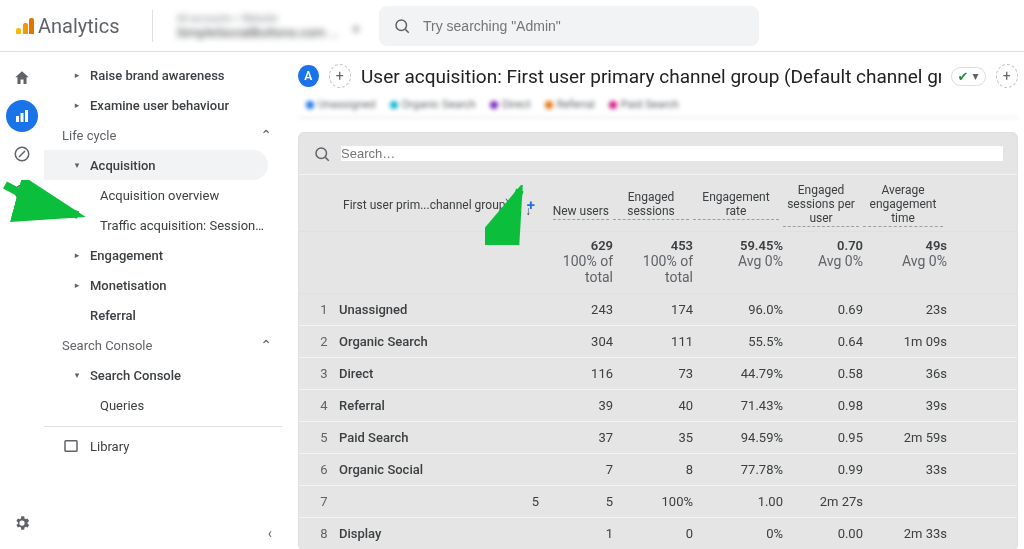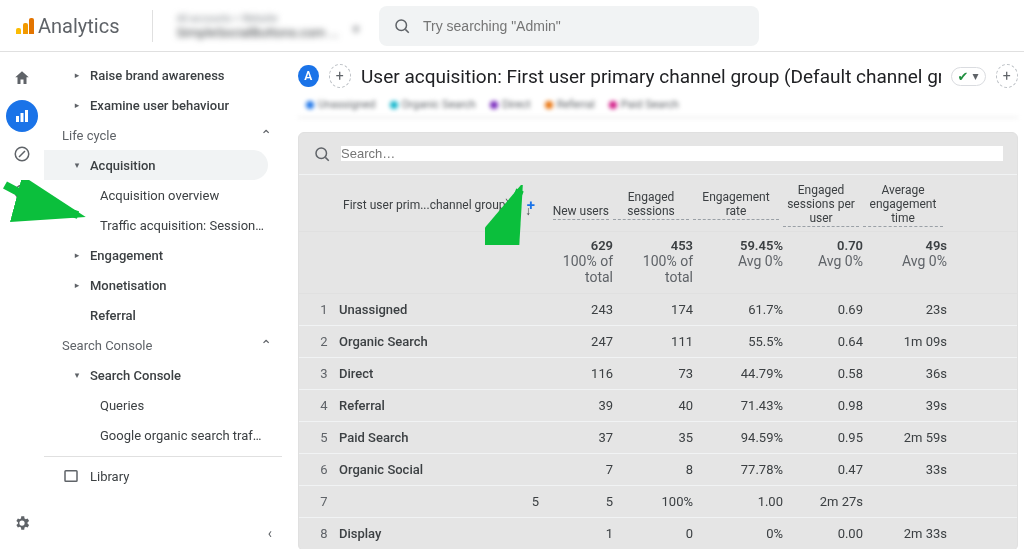--- a/index.html
+++ b/index.html
@@ -186,23 +186,20 @@
       <span class="flexspace"></span>
       <span class="upchev">⌃</span>
     </div>
   <div class="item lvl1">
       <span class="caret">▾</span>
       <span>Search Console</span>
     </div>
   <div class="item lvl3">
       <span>Queries</span>
     </div>
-  <div class="item lvl3" style="overflow:hidden;">
-      <span>Google organic search traf…</span>
-    </div>
 
   <div class="library">
     <svg class="svg-ico" viewBox="0 0 24 24" fill="none" stroke="#5f6368" stroke-width="2">
         <rect x="4" y="5" width="16" height="14" rx="1"></rect>
       </svg>
     <span>Library</span>
   </div>
   <span class="collapse-chev">‹</span>
 </div>
 
@@ -299,28 +296,28 @@
           <div class="sub">Avg 0%</div>
         </div>
     </div>
 
     <div id="rows">
         <div class="trow">
           <div class="idx">1</div>
   <div class="name">Unassigned</div>
   <div class="val">243</div>
   <div class="val">174</div>
-  <div class="val">61.7%</div>
+  <div class="val">96.0%</div>
   <div class="val">0.69</div>
   <div class="val">23s</div>
         </div>
         <div class="trow">
           <div class="idx">2</div>
   <div class="name">Organic Search</div>
-  <div class="val">247</div>
+  <div class="val">304</div>
   <div class="val">111</div>
   <div class="val">55.5%</div>
   <div class="val">0.64</div>
   <div class="val">1m 09s</div>
         </div>
         <div class="trow">
           <div class="idx">3</div>
   <div class="name">Direct</div>
   <div class="val">116</div>
   <div class="val">73</div>
@@ -345,21 +342,21 @@
   <div class="val">94.59%</div>
   <div class="val">0.95</div>
   <div class="val">2m 59s</div>
         </div>
         <div class="trow">
           <div class="idx">6</div>
   <div class="name">Organic Social</div>
   <div class="val">7</div>
   <div class="val">8</div>
   <div class="val">77.78%</div>
-  <div class="val">0.47</div>
+  <div class="val">0.99</div>
   <div class="val">33s</div>
         </div>
         <div class="trow">
           <div class="idx">7</div>
   <div class="val">5</div>
   <div class="val">5</div>
   <div class="val">100%</div>
   <div class="val">1.00</div>
   <div class="val">2m 27s</div>
         </div>

